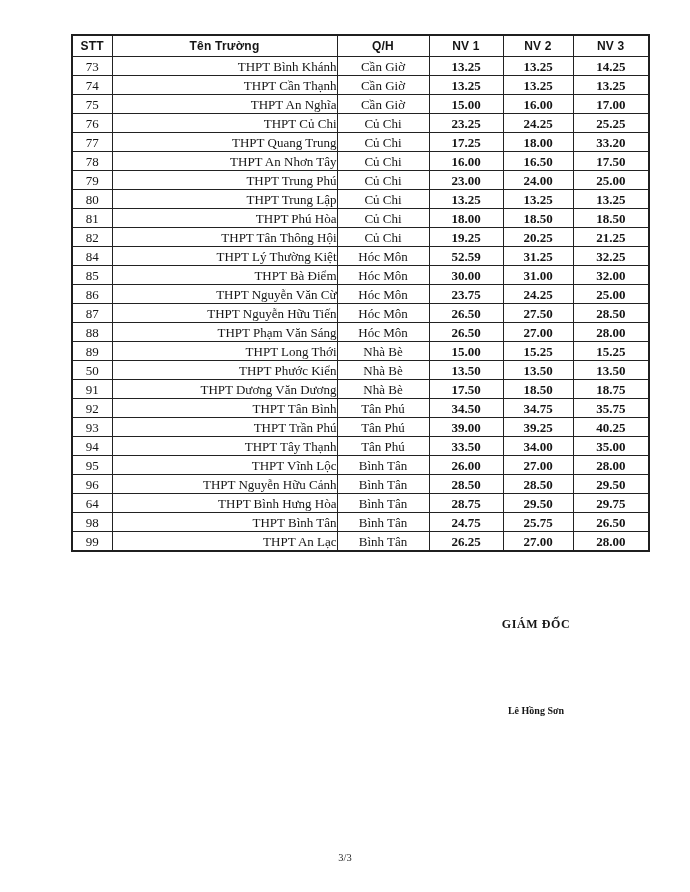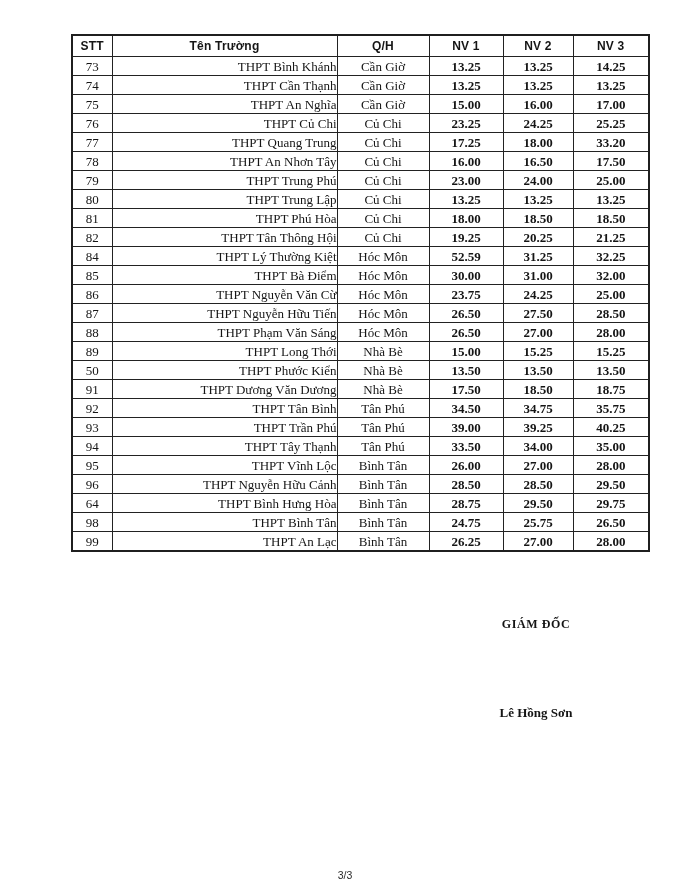--- a/index.html
+++ b/index.html
@@ -63,33 +63,32 @@
   }
   .signature-title {
     top: 602px;
     font-size: 12px;
     font-weight: bold;
     letter-spacing: 0.6px;
     margin-top: 15px;
   }
   .signature-name {
     top: 705px;
-    font-size: 13px;
+    font-size: 10px;
     font-weight: bold;
   }
   .page-footer {
     position: absolute;
     top: 852px;
     left: 0;
     width: 690px;
     text-align: center;
-    font-family: Liberation Sans, sans-serif;
+    font-family: Liberation Serif, serif;
     font-size: 10.5px;
     color: #2a2a2a;
-    margin-top: 17px;
   }
 </style>
 </head>
 <body>
 
 <div class="page">
 
   <table class="score-table">
     <colgroup>
       <col style="width:40px">

